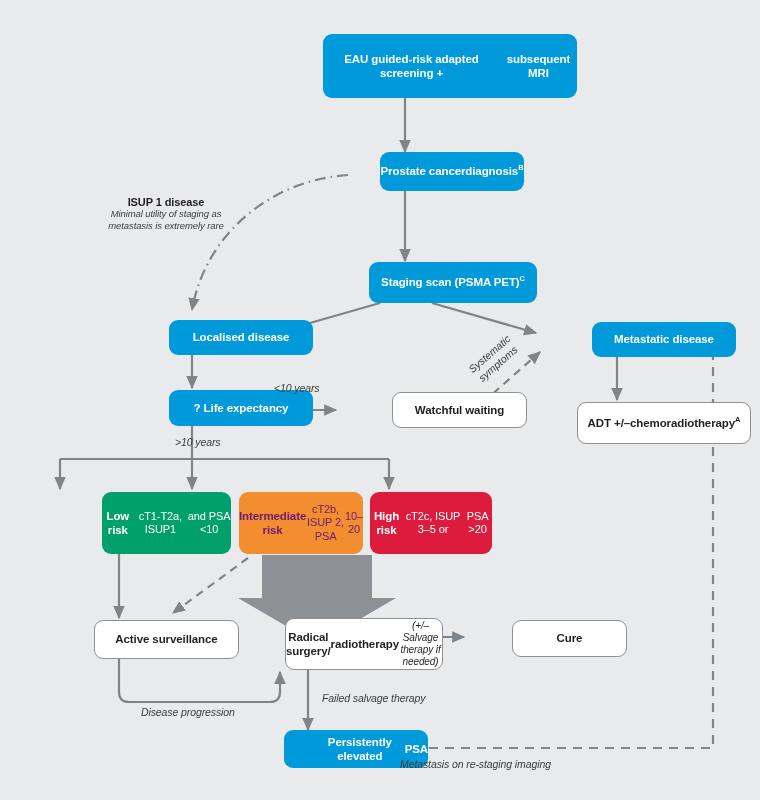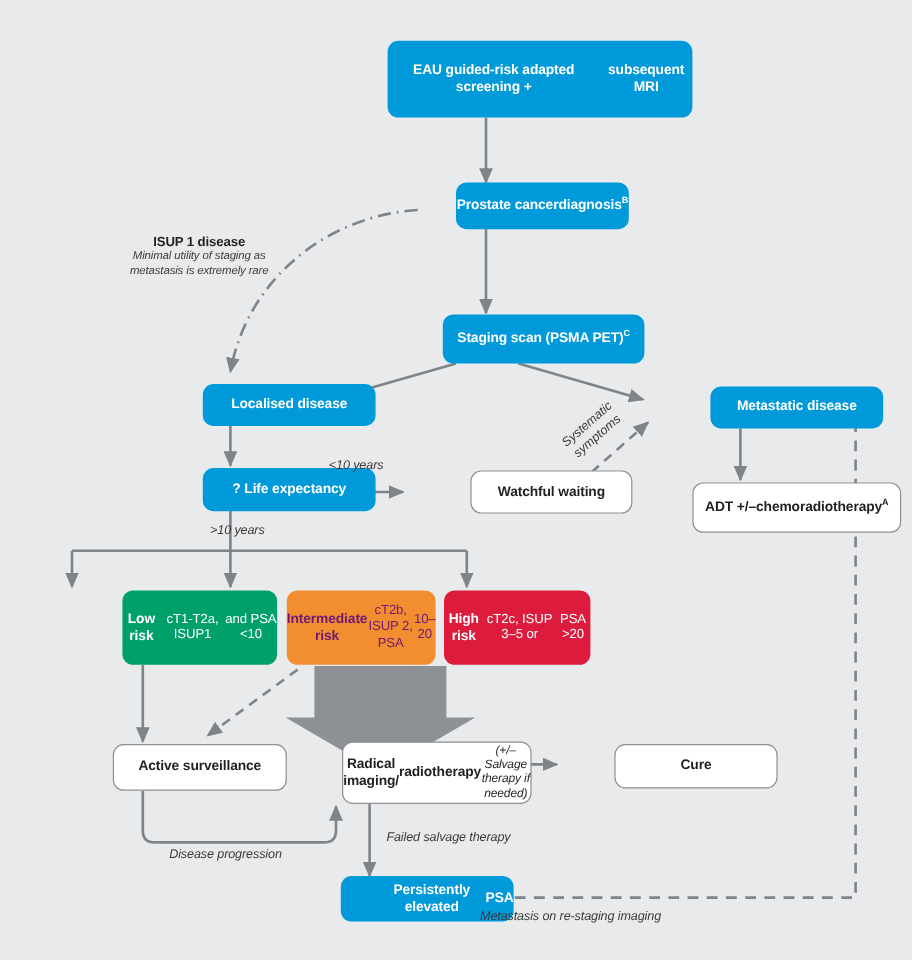--- a/index.html
+++ b/index.html
@@ -216,26 +216,26 @@
     <span class="t1">High risk</span>
     <span class="t2">cT2c, ISUP 3–5 or</span>
     <span class="t2">PSA &gt;20</span>
   </div>
 
   <div class="node white" style="left:47px; top:620px; width:145px; height:39px;">
     <span class="t1">Active surveillance</span>
   </div>
 
   <div class="node white" style="left:238px; top:618px; width:158px; height:52px;">
-    <span class="t1">Radical imaging/</span>
+    <span class="t1">Radical surgery/</span>
     <span class="t1">radiotherapy</span>
     <span class="sub-italic">(+/– Salvage therapy if  needed)</span>
   </div>
 
-  <div class="node white" style="left:465px; top:620px; width:136px; height:37px;">
+  <div class="node white" style="left:465px; top:620px; width:115px; height:37px;">
     <span class="t1">Cure</span>
   </div>
 
   <div class="node blue" style="left:237px; top:730px; width:144px; height:38px;padding-left:31px;">
     <span class="t1">Persistently elevated</span>
     <span class="t1">PSA</span>
   </div>
 
   <div class="annot" style="left:66px; top:196px; width:200px;">
     <div class="a-title">ISUP 1 disease</div>

